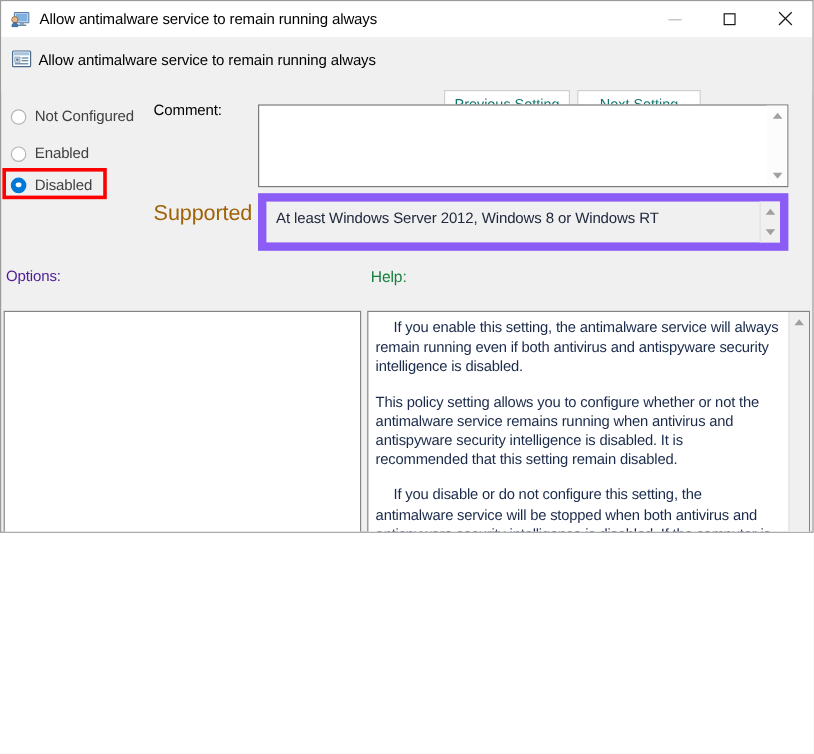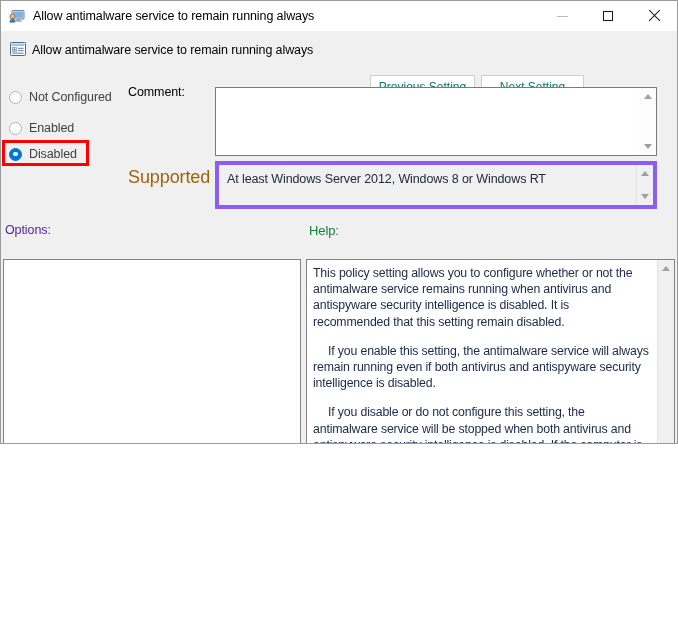--- a/index.html
+++ b/index.html
@@ -199,21 +199,21 @@
     position: absolute;
     left: 127px; top: 166px;
     font-size: 18px;
     color: #a16207;
     letter-spacing: -0.1px;
   }
   .supported-box {
     position: absolute;
     left: 214px; top: 160px;
     width: 442px; height: 48px;
-    border: 4px solid #8b5cf6;
+    border: 7px solid #8b5cf6;
     background: #f0f0f0;
     box-sizing: border-box;
   }
   .supported-text {
     font-size: 12.5px;
     color: #20293d;
     padding: 7px 8px;
     letter-spacing: -0.1px;
   }
 
@@ -412,22 +412,22 @@
 
   <span class="lbl-options">Options:</span>
   <span class="lbl-help">Help:</span>
 
   <div class="options-panel">
     <div></div>
   </div>
 
   <div class="help-panel">
     <div class="help-body">
+      <p class="help-para indent">If you enable this setting, the antimalware service will always remain running even if both antivirus and antispyware security intelligence is disabled.</p>
       <p class="help-para">This policy setting allows you to configure whether or not the antimalware service remains running when antivirus and antispyware security intelligence is disabled. It is recommended that this setting remain disabled.</p>
-      <p class="help-para indent">If you enable this setting, the antimalware service will always remain running even if both antivirus and antispyware security intelligence is disabled.</p>
       <p class="help-para indent">If you disable or do not configure this setting, the antimalware service will be stopped when both antivirus and antispyware security intelligence is disabled. If the computer is restarted, the service will be started if it is set to Automatic startup. After the service has started, there will be a check to see if antivirus and antispyware security intelligence is enabled. If at least one is enabled, the service will remain running. If both are disabled, the service will be stopped.</p>
     </div>
     <div class="vscroll">
       <span class="arrow-up"></span>
       <span class="arrow-down"></span>
     </div>
   </div>
 
   <div class="footer-sep"></div>
   <button class="btn btn-ok">OK</button>

